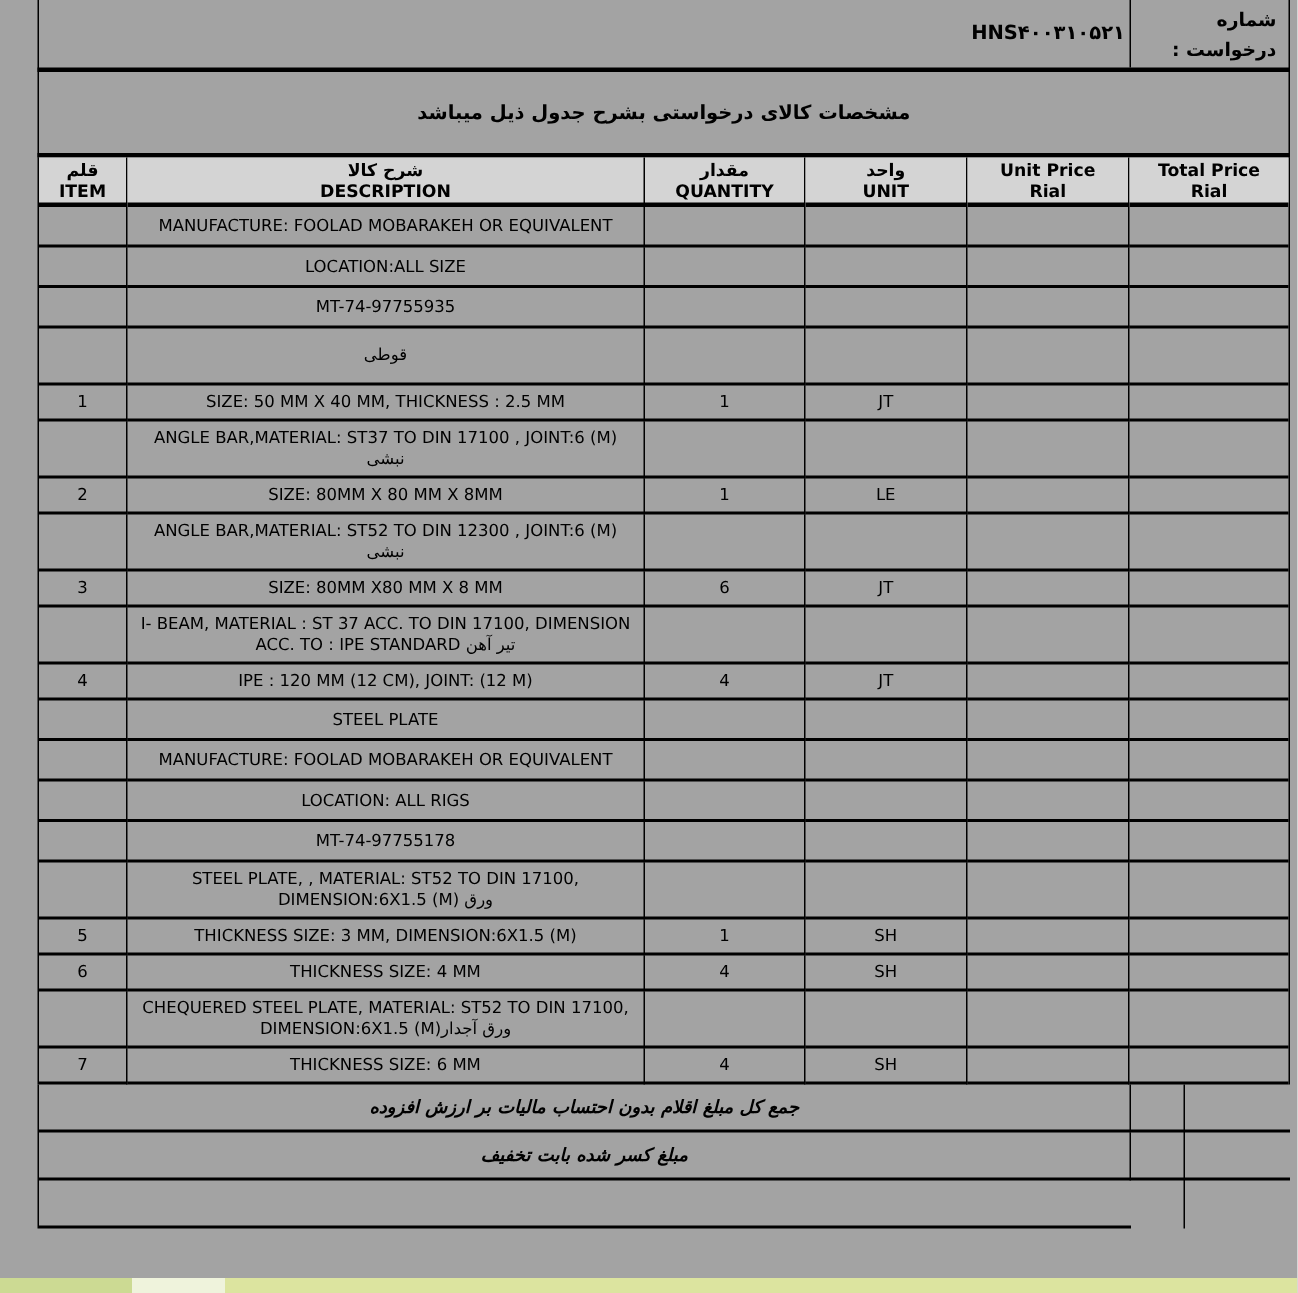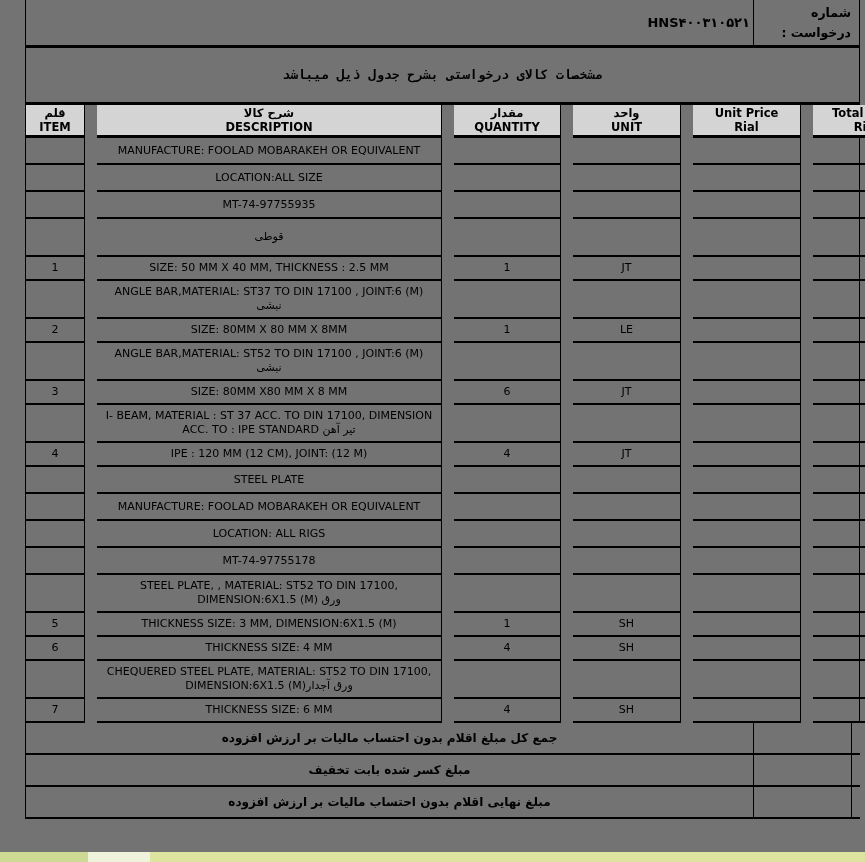--- a/index.html
+++ b/index.html
@@ -1,21 +1,21 @@
 <!DOCTYPE html>
 <html lang="fa"><head>
 <meta charset="utf-8">
 <style>
   * { box-sizing: border-box; margin: 0; padding: 0; }
   html, body { background: #ffffff; }
   .page {
     position: relative;
     width: 865px;
     height: 862px;
-    background: #737373;
+    background: #a3a3a3;
     overflow: hidden;
     font-family: "DejaVu Sans", "Liberation Sans", sans-serif;
     color: #000;
   }
   .doc { position: absolute; left: 25px; top: 0; width: 835px; }
 
   
   .toprow {
     height: 48px;
     display: flex;
@@ -47,26 +47,25 @@
     height: 57px;
     border-left: 1px solid #000;
     border-right: 1px solid #000;
     border-bottom: 3px solid #000;
     display: flex;
     align-items: center;
     justify-content: center;
     font-weight: bold;
     font-size: 13px;
     direction: rtl;
-    font-family: Liberation Mono, monospace;
   }
 
   
   .gridtable { border-left: 1px solid #000; border-right: 1px solid #000; width: 835px; }
-  .trow { display: grid; grid-template-columns: 59px 345px 107px 108px 108px 106px; gap: 12px; }
+  .trow { display: grid; grid-template-columns: 59px 345px 107px 108px 108px 106px; }
   .cell {
     border-right: 1px solid #000;
     border-bottom: 2px solid #000;
     display: flex;
     flex-direction: column;
     align-items: center;
     justify-content: center;
     text-align: center;
     font-size: 11px;
     line-height: 14px;
@@ -80,21 +79,21 @@
     font-weight: bold;
     font-size: 11.5px;
     line-height: 14px;
     height: 33px;
   }
   .h24 .cell { height: 24px; }
   .h27 .cell { height: 27px; }
   .h38 .cell { height: 38px; }
 
   
-  .summary { border-left: 1px solid #000; border-right: 1px solid #000; width: 827px; }
+  .summary { border-left: 1px solid #000; border-right: 1px solid #000; width: 765px; font-style: italic; }
   .frow { display: grid; grid-template-columns: 728px 106px; }
   .fcell {
     border-bottom: 2px solid #000;
     height: 32px;
     display: flex;
     align-items: center;
     justify-content: center;
   }
   .fcell.flabel {
     border-right: 1px solid #000;
@@ -224,21 +223,21 @@
               <div>SIZE: 80MM X 80 MM X 8MM</div>
             </div>
     <div class="cell">1</div>
     <div class="cell">LE</div>
     <div class="cell"></div>
     <div class="cell"></div>
   </div>
           <div class="trow h38">
     <div class="cell"></div>
     <div class="cell">
-              <div>ANGLE BAR,MATERIAL: ST52 TO DIN 17100 , JOINT:6 (M)</div>
+              <div>ANGLE BAR,MATERIAL: ST52 TO DIN 12300 , JOINT:6 (M)</div>
               <div>نبشی</div>
             </div>
     <div class="cell"></div>
     <div class="cell"></div>
     <div class="cell"></div>
     <div class="cell"></div>
   </div>
           <div class="trow h24">
     <div class="cell">3</div>
     <div class="cell">
@@ -368,21 +367,20 @@
     <div class="summary">
         <div class="frow">
     <div class="fcell flabel">جمع کل مبلغ اقلام بدون احتساب مالیات بر ارزش افزوده</div>
     <div class="fcell"></div>
   </div>
         <div class="frow">
     <div class="fcell flabel">مبلغ کسر شده بابت تخفیف</div>
     <div class="fcell"></div>
   </div>
         <div class="frow">
-    <div class="fcell flabel">مبلغ نهایی اقلام بدون احتساب مالیات بر ارزش افزوده</div>
     <div class="fcell"></div>
   </div>
       </div>
   </div>
 
   <div class="bottombar">
       <div class="seg" style="background: rgb(204, 218, 147); width: 88px;"></div>
       <div class="seg" style="background: rgb(239, 243, 220); width: 62px;"></div>
       <div class="seg" style="background: rgb(220, 228, 159); flex: 1 1 0%;"></div>
     </div>

